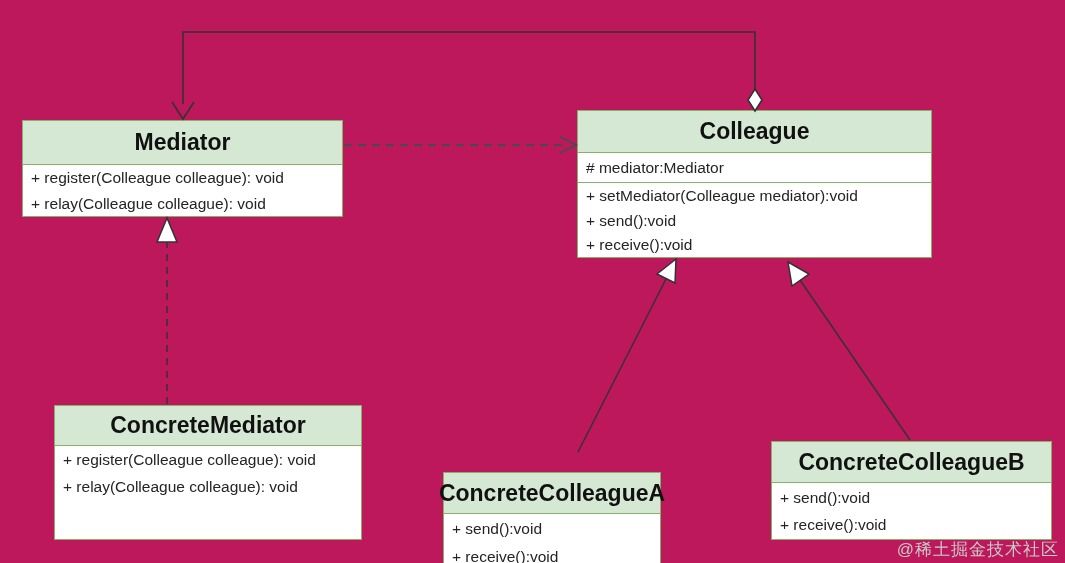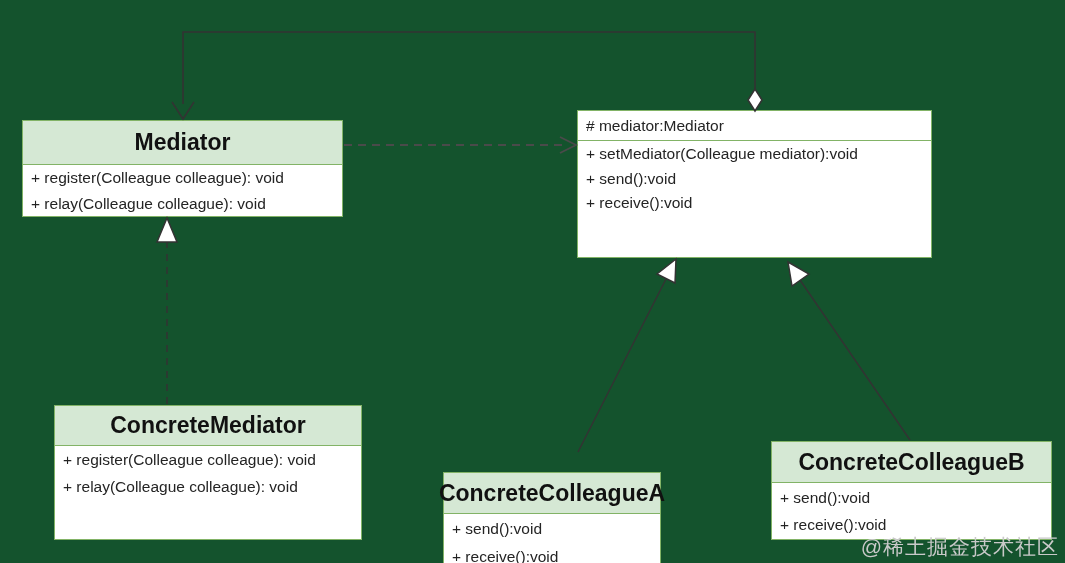--- a/index.html
+++ b/index.html
@@ -5,21 +5,21 @@
   html, body {
     margin: 0;
     padding: 0;
     background: #ffffff;
     font-family: "Liberation Sans", sans-serif;
   }
   #canvas {
     position: relative;
     width: 1065px;
     height: 563px;
-    background: #14532d;
+    background: #be185d;
     overflow: hidden;
   }
   .uml-class {
     position: absolute;
     box-sizing: border-box;
     border: 1px solid #82b366;
     background: #ffffff;
     z-index: 2;
   }
   .uml-title {
@@ -56,41 +56,42 @@
     top: 0;
     width: 1065px;
     height: 563px;
     z-index: 3;
     pointer-events: none;
   }
   #watermark {
     position: absolute;
     right: 6px;
     bottom: 2px;
-    font-size: 21px;
+    font-size: 17px;
     letter-spacing: 1px;
     color: #c9c9c9;
     z-index: 4;
     text-align: right;
   }
 </style>
 </head>
 <body>
 
 <div id="canvas">
 
   <div class="uml-class" style="left:22px; top:120px; width:321px; height:97px;">
     <div class="uml-title" style="height:44px;">Mediator</div>
     <div class="uml-section">
       <div class="uml-member" style="height:26px;">+ register(Colleague colleague): void</div>
       <div class="uml-member" style="height:25px;">+ relay(Colleague colleague): void</div>
     </div>
   </div>
 
   <div class="uml-class" style="left:577px; top:110px; width:355px; height:148px;">
+    <div class="uml-title" style="height:42px;">Colleague</div>
     <div class="uml-section">
       <div class="uml-member" style="height:29px;"># mediator:Mediator</div>
     </div>
     <div class="uml-section">
       <div class="uml-member" style="height:25px;">+ setMediator(Colleague mediator):void</div>
       <div class="uml-member" style="height:25px;">+ send():void</div>
       <div class="uml-member" style="height:24px;">+ receive():void</div>
     </div>
   </div>
 

